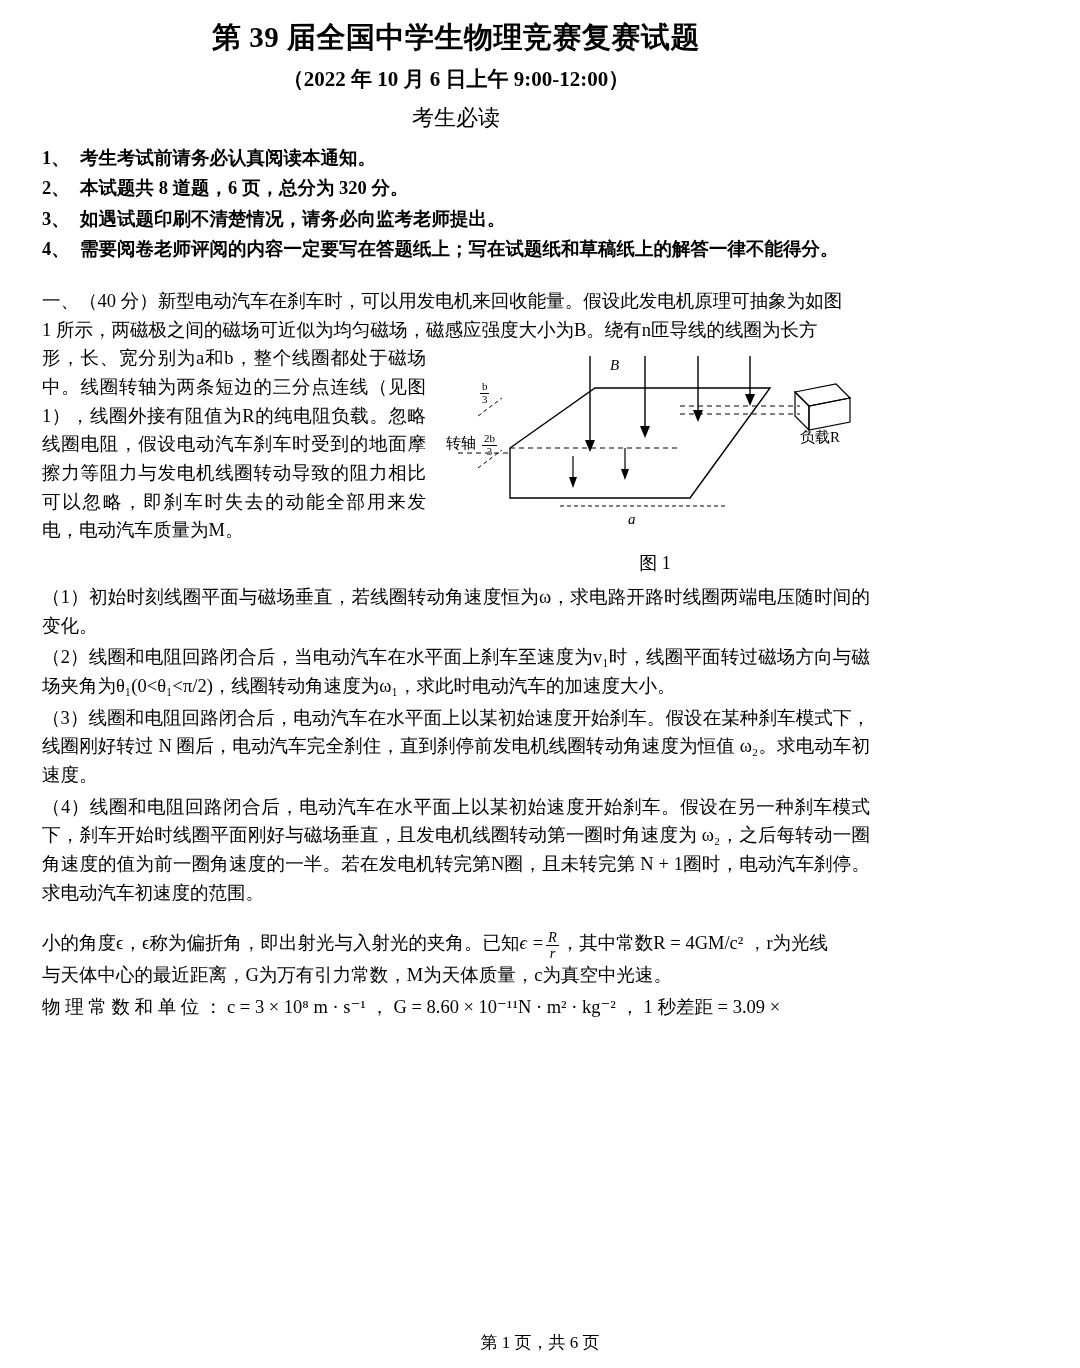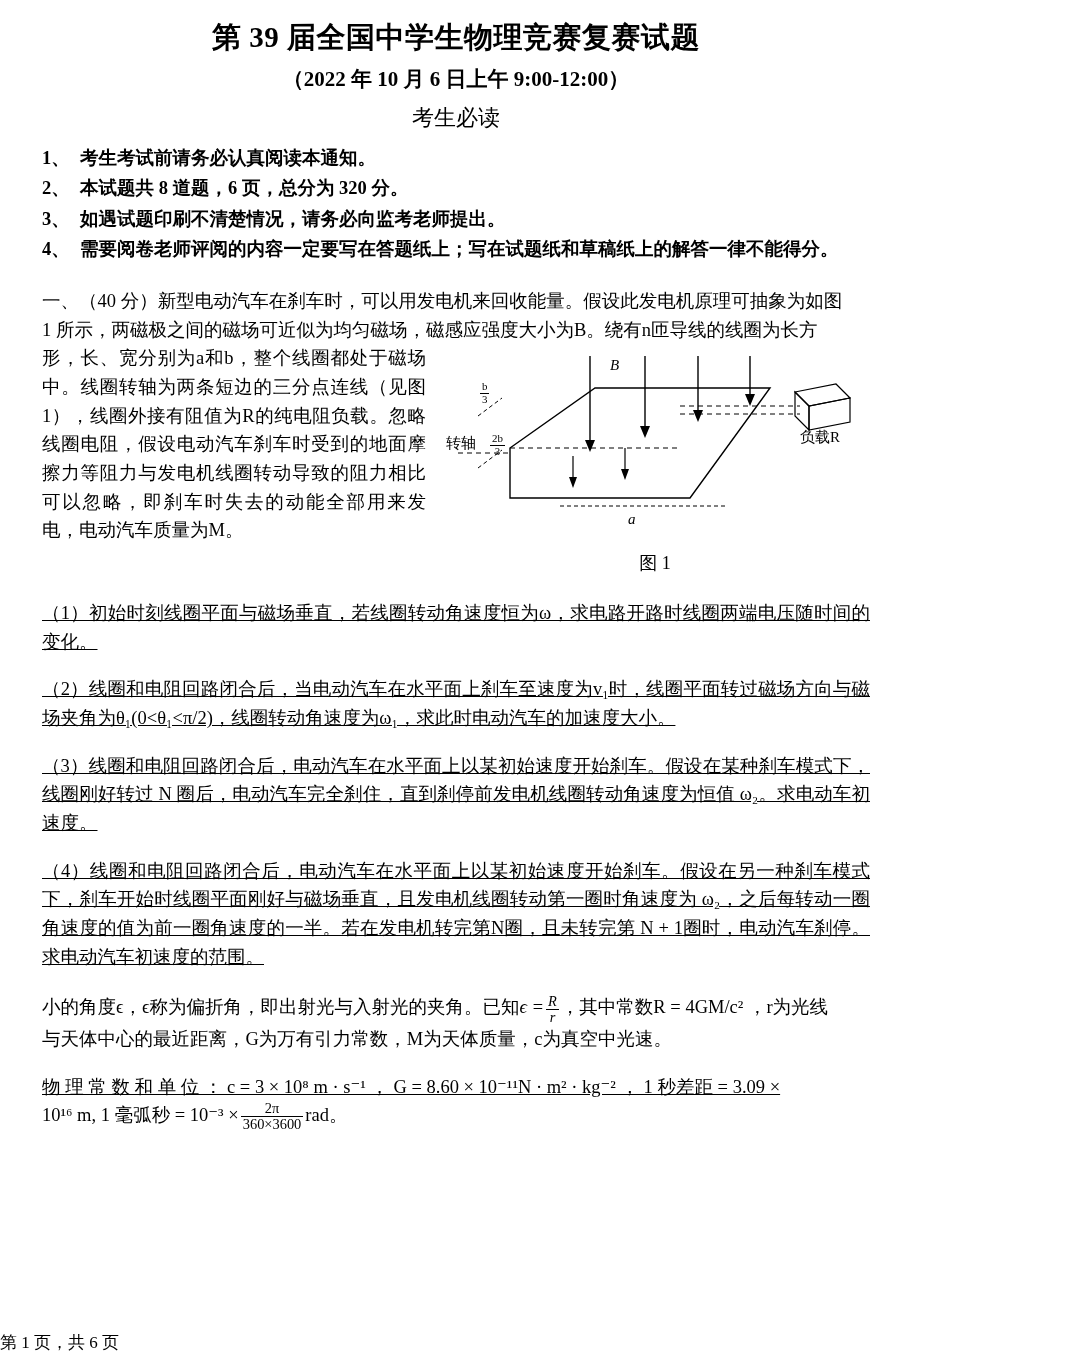--- a/index.html
+++ b/index.html
@@ -62,22 +62,21 @@
   .body-text {
     font-size: 18.5px;
     line-height: 1.55;
     text-align: justify;
     text-justify: inter-ideograph;
   }
   .q-block {
     margin-top: 22px;
   }
   .para {
-    margin-top: 19px;
-    text-decoration: underline;
+    margin-top: 3px;
   }
   .fig-wrap {
     float: right;
     width: 430px;
     margin: 4px 0 2px 14px;
   }
   .fig-caption {
     text-align: center;
     font-size: 18px;
     margin-top: 2px;
@@ -101,20 +100,21 @@
   }
   .frac .den {
     display: block;
     padding: 0 2px;
   }
   .footer {
     position: absolute;
     bottom: 14px;
     left: 0;
     width: 1080px;
+    text-align: center;
     font-size: 17px;
   }
   .clear { clear: both; }
   .fig-svg { display: block; }
 </style>
 </head>
 <body>
 
 <div class="page">
 
@@ -188,21 +188,21 @@
         <g stroke="#000" stroke-width="1">
           <line x1="120" y1="158" x2="285" y2="158" stroke-dasharray="4,3"></line>
         </g>
         <text x="170" y="22" font-family="Liberation Serif, serif" font-style="italic" font-size="15">B</text>
       </svg>
       <div style="position:relative; margin-top:-200px; height:200px; pointer-events:none;">
         <span style="position:absolute; left:6px; top:84px; font-size:15px;">转轴</span>
         <span style="position:absolute; left:38px; top:33px; font-size:14px;">
           <span class="frac"><span class="num">b</span><span class="den">3</span></span>
         </span>
-        <span style="position:absolute; left:48px; top:85px; font-size:14px;">
+        <span style="position:absolute; left:40px; top:85px; font-size:14px;">
           <span class="frac"><span class="num">2b</span><span class="den">3</span></span>
         </span>
         <span style="position:absolute; left:188px; top:160px; font-size:15px; font-style:italic;">a</span>
         <span style="position:absolute; left:360px; top:78px; font-size:15px;">负载R</span>
       </div>
       <div class="fig-caption">图 1</div>
     </div>
 
     <div>形，长、宽分别为a和b，整个线圈都处于磁场中。线圈转轴为两条短边的三分点连线（见图 1），线圈外接有阻值为R的纯电阻负载。忽略线圈电阻，假设电动汽车刹车时受到的地面摩擦力等阻力与发电机线圈转动导致的阻力相比可以忽略，即刹车时失去的动能全部用来发电，电动汽车质量为M。</div>
     <div class="clear"></div>
@@ -212,19 +212,16 @@
     <div class="para">（3）线圈和电阻回路闭合后，电动汽车在水平面上以某初始速度开始刹车。假设在某种刹车模式下，线圈刚好转过 N 圈后，电动汽车完全刹住，直到刹停前发电机线圈转动角速度为恒值 ω₂。求电动车初速度。</div>
     <div class="para">（4）线圈和电阻回路闭合后，电动汽车在水平面上以某初始速度开始刹车。假设在另一种刹车模式下，刹车开始时线圈平面刚好与磁场垂直，且发电机线圈转动第一圈时角速度为 ω₂，之后每转动一圈角速度的值为前一圈角速度的一半。若在发电机转完第N圈，且未转完第 N + 1圈时，电动汽车刹停。求电动汽车初速度的范围。</div>
   </div>
 
   <div class="q-block body-text">
     <div>
       <span>小的角度ϵ，ϵ称为偏折角，即出射光与入射光的夹角。已知</span><span class="mono-it">ϵ =</span><span class="frac"><span class="num mono-it">R</span><span class="den mono-it">r</span></span><span>，其中常数R = 4GM/c² ，r为光线</span>
     </div>
     <div>与天体中心的最近距离，G为万有引力常数，M为天体质量，c为真空中光速。</div>
     <div class="para">物 理 常 数 和 单 位 ： c = 3 × 10⁸ m · s⁻¹ ， G = 8.60 × 10⁻¹¹N · m² · kg⁻² ， 1 秒差距 = 3.09 ×</div>
-    <div>
-      <span>10¹⁶ m, 1 毫弧秒 = 10⁻³ ×</span><span class="frac"><span class="num">2π</span><span class="den">360×3600</span></span><span>rad。</span>
-    </div>
   </div>
 
   <div class="footer">第 1 页，共 6 页</div>
 </div>
 
 </body></html>

